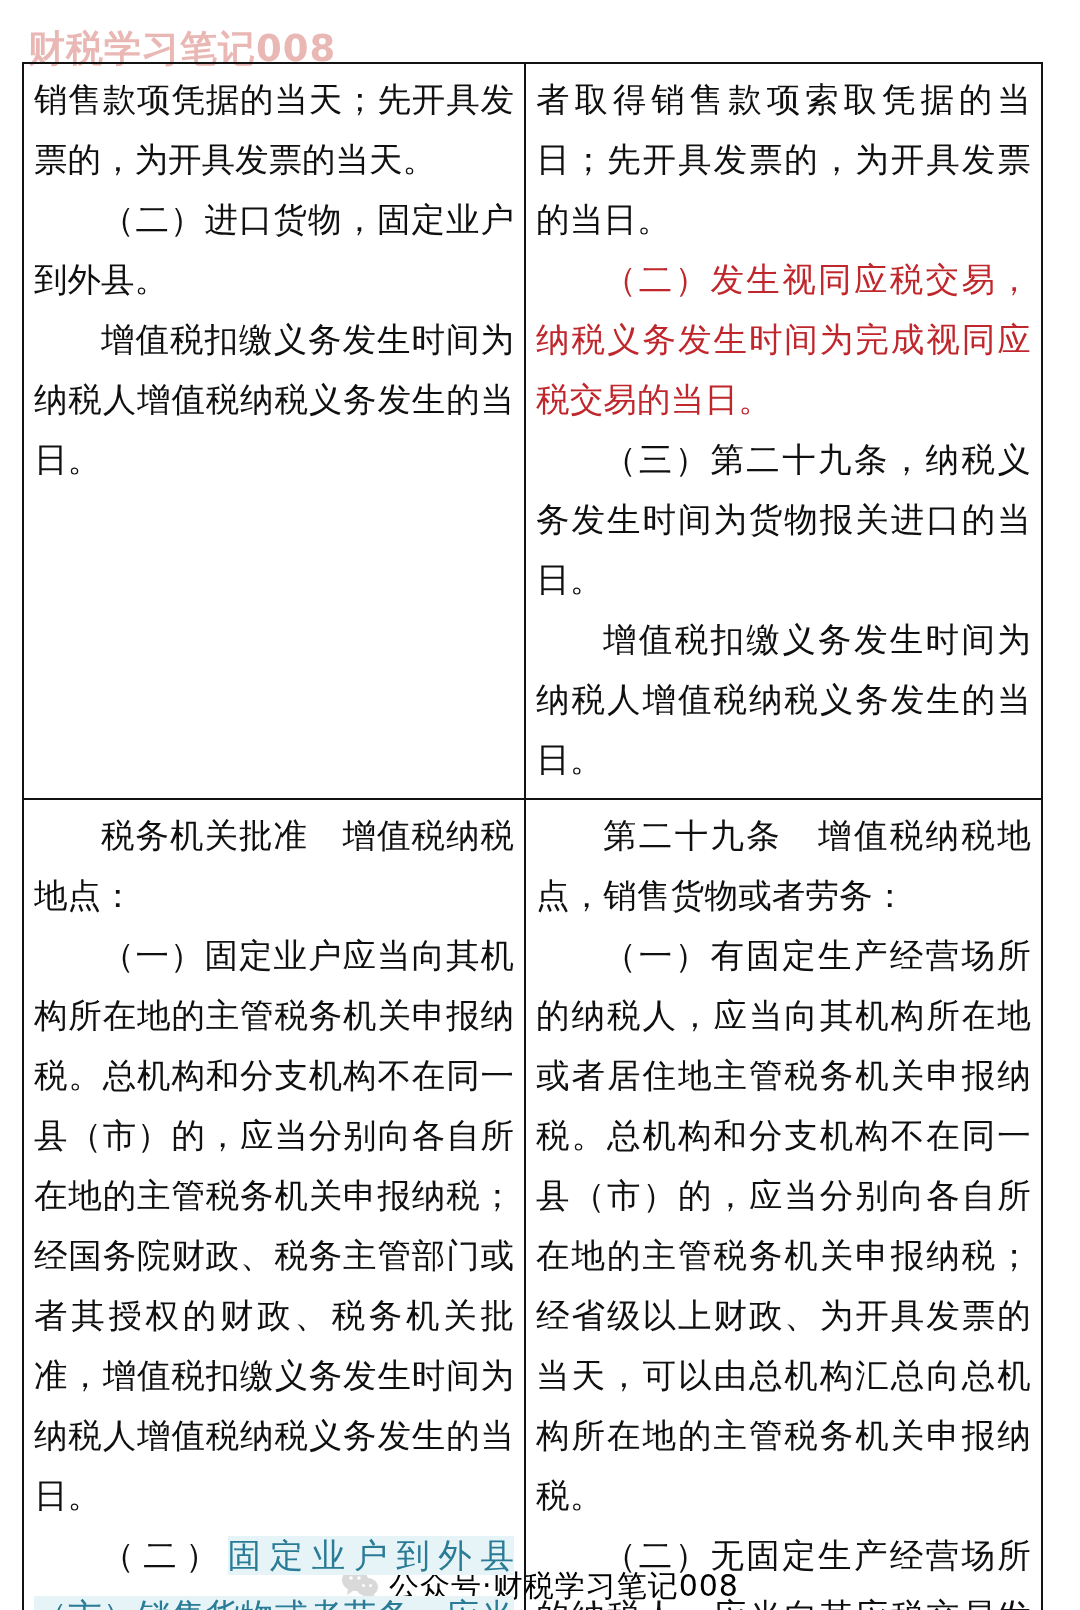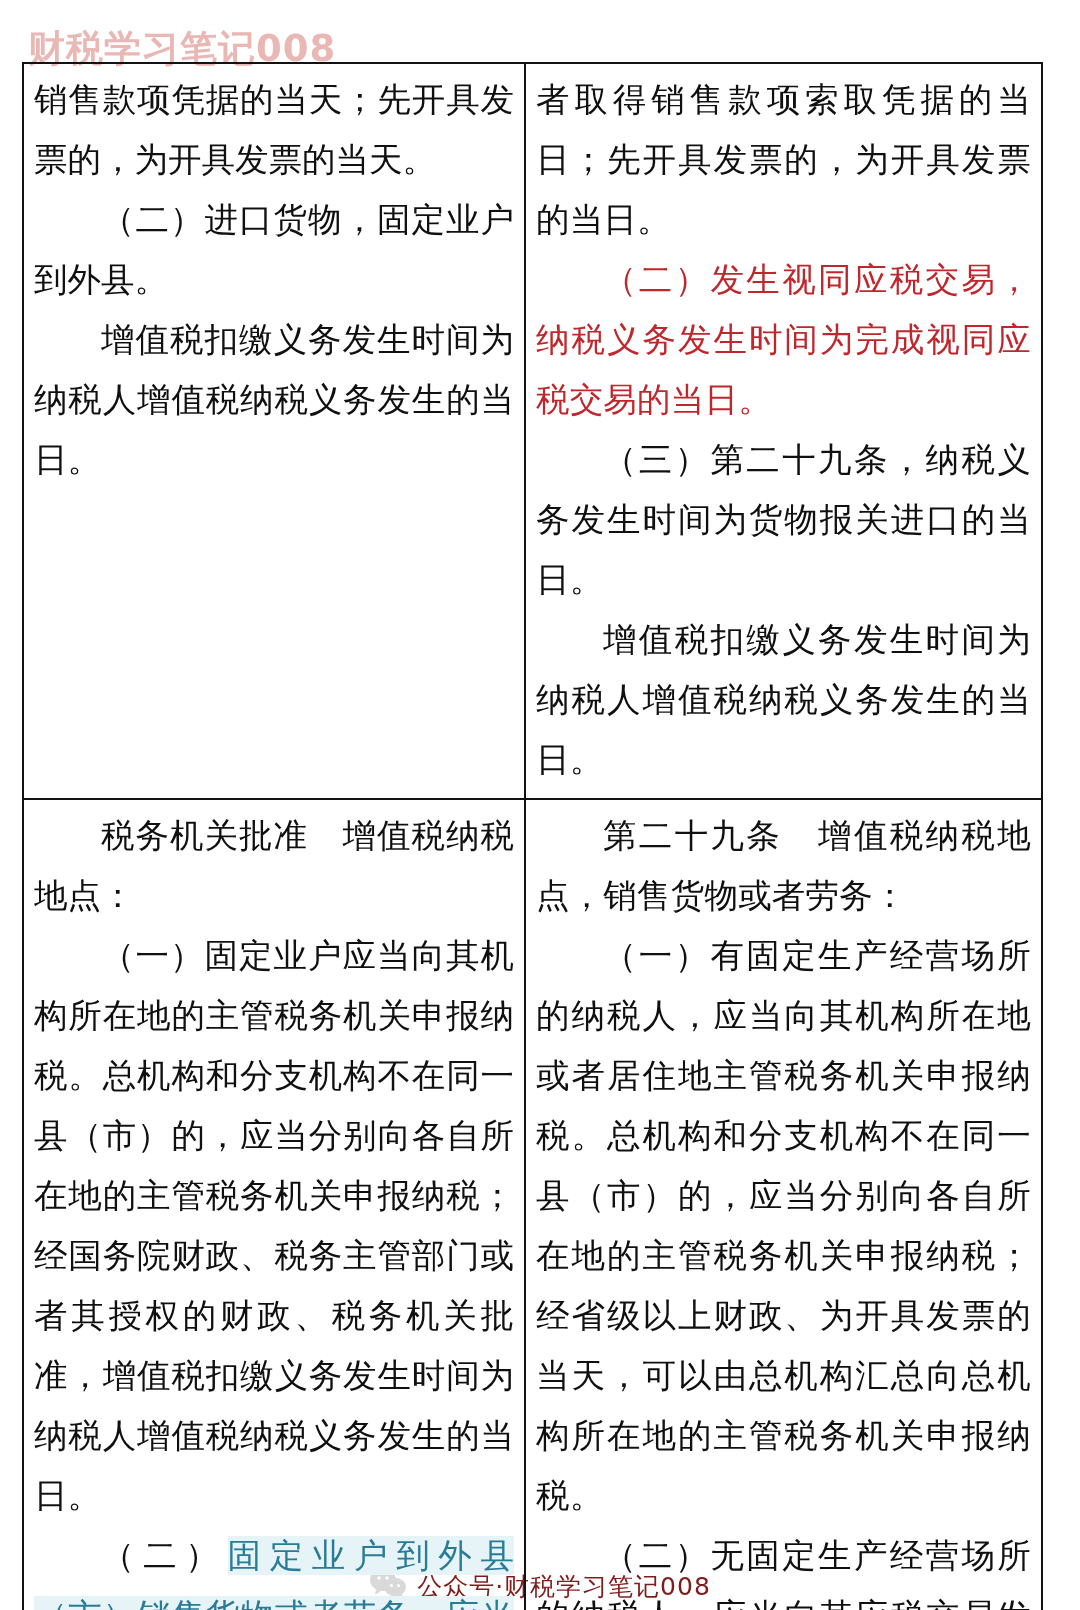--- a/index.html
+++ b/index.html
@@ -90,22 +90,22 @@
     width: 1080px;
     height: 48px;
     display: flex;
     align-items: center;
     justify-content: center;
     gap: 10px;
     z-index: 6;
   }
   #footer-credit .wechat-icon { flex: 0 0 auto; display: block; }
   #footer-credit .credit-text {
-    font-size: 25px;
-    color: #7f1d1d;
+    font-size: 30px;
+    color: #000000;
     letter-spacing: 1px;
     white-space: nowrap;
     font-family: "DejaVu Sans", sans-serif;
   }
 </style>
 </head>
 <body>
 
 <div id="watermark-top">财税学习笔记008</div>
 

